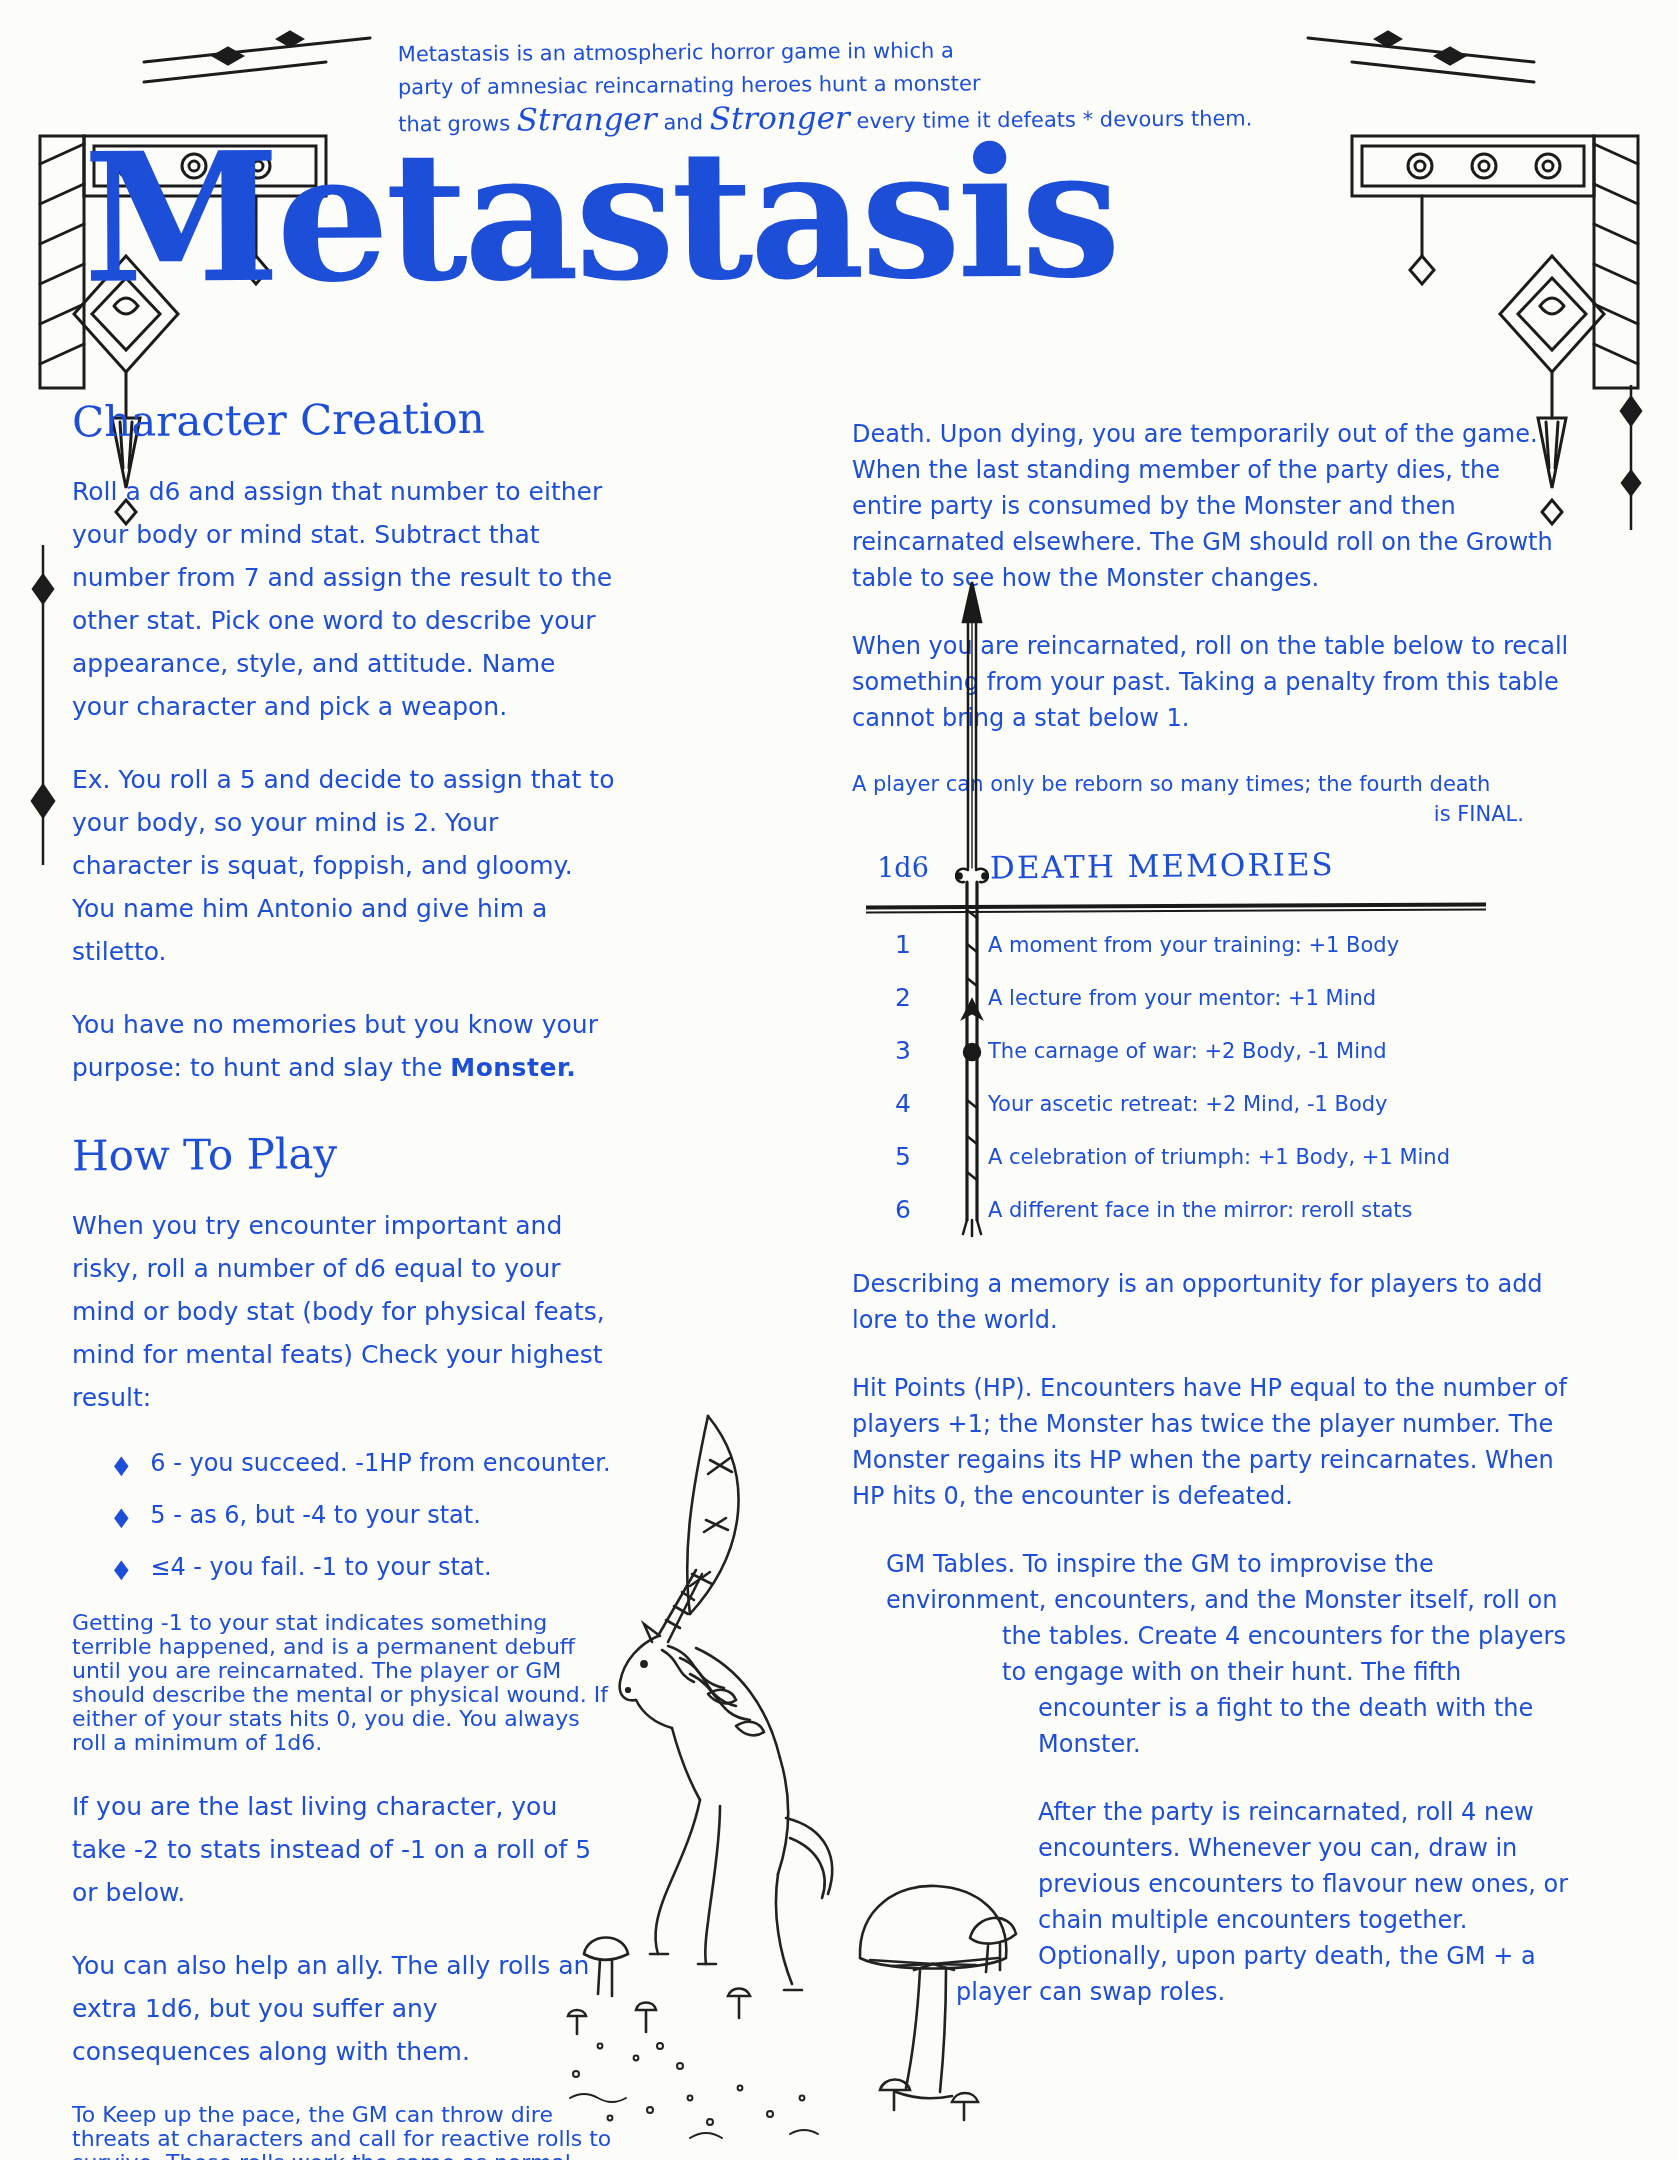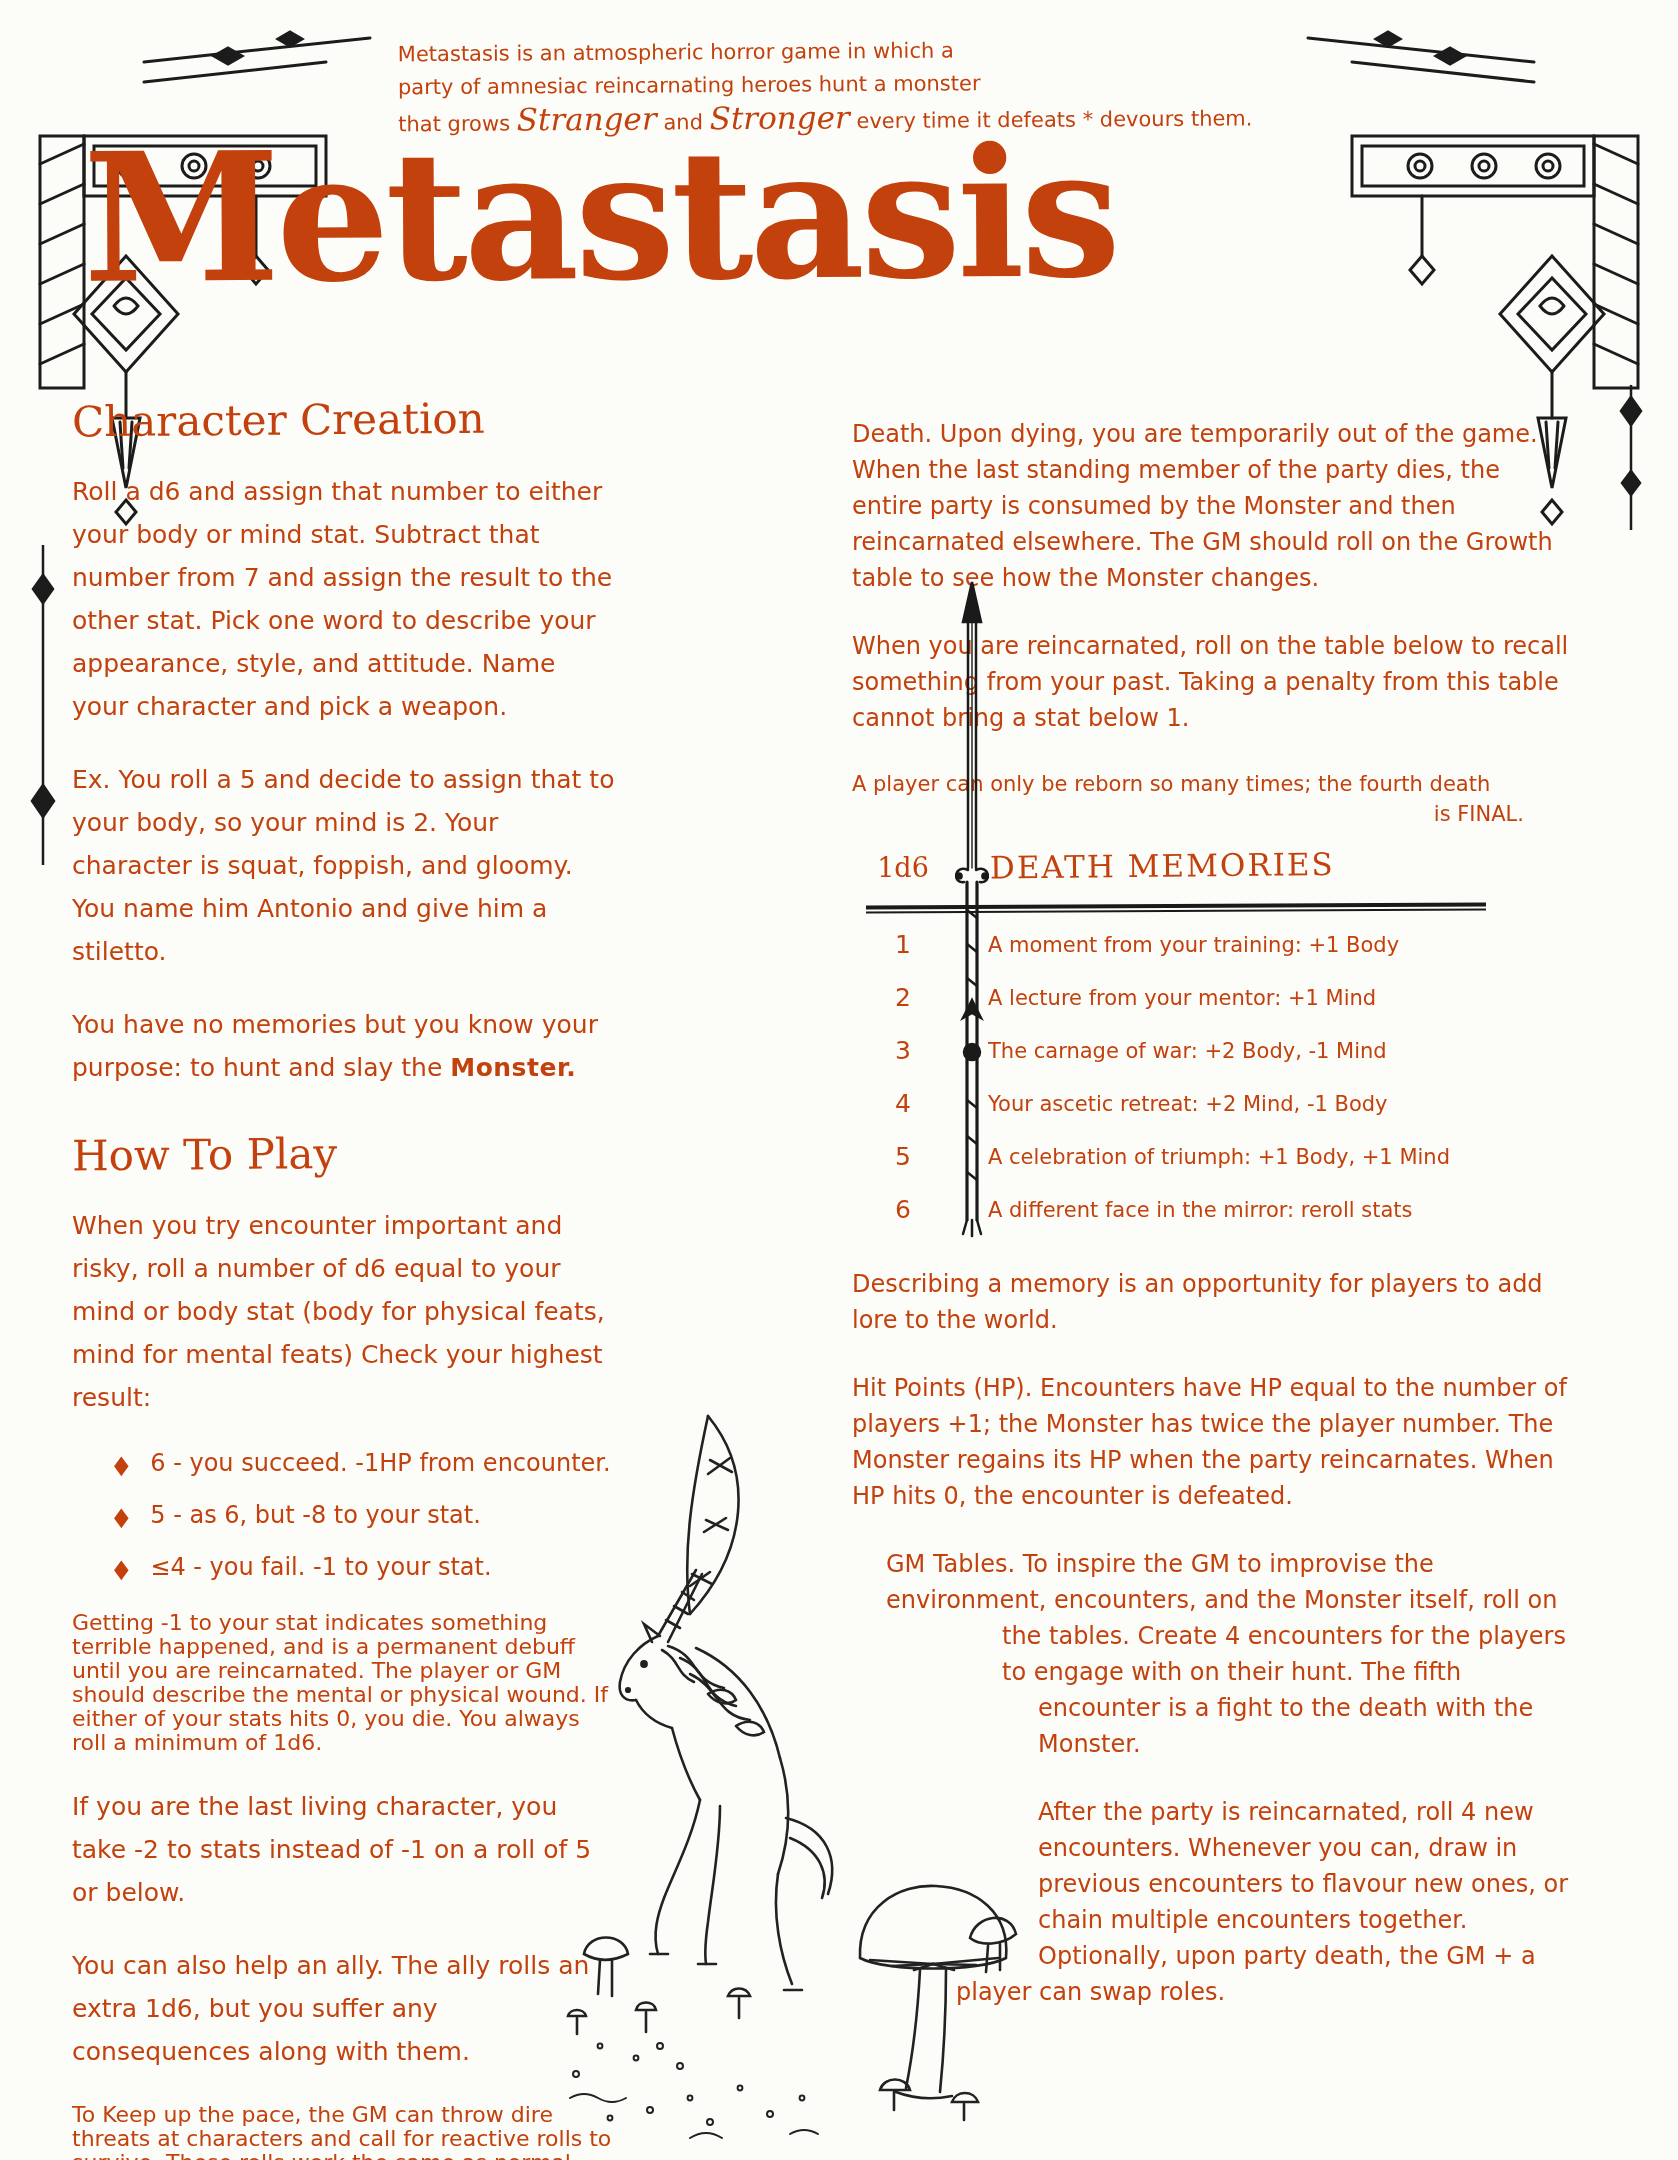--- a/index.html
+++ b/index.html
@@ -1,18 +1,18 @@
 <!DOCTYPE html>
 <html><head>
 <meta charset="utf-8">
 <style>
   html,body { margin:0; padding:0; background:#e8e8e6; }
   .page {
     position:relative; width:1678px; height:2160px; margin:0 auto;
-    background:#fcfcf9; color:#c2410c; overflow:hidden;
+    background:#fcfcf9; color:#1d4ed8; overflow:hidden;
     font-family:"DejaVu Sans", sans-serif;
   }
   .page * { box-sizing:border-box; }
 
   
   .intro {
     position:absolute; left:398px; top:36px; width:660px;
     font-size:21px; line-height:33px; white-space:nowrap;
     transform:rotate(-0.4deg);
   }
@@ -185,21 +185,21 @@
 
     <h2 class="h2-spaced">How To Play</h2>
     <p>When you try encounter important and risky, roll a number of d6 equal to your mind or body stat (body for physical feats, mind for mental feats) Check your highest result:</p>
     <ul class="dice-results">
       <li>
         <span class="diamond">◆</span>
         <span>6 - you succeed. -1HP from encounter.</span>
       </li>
       <li>
         <span class="diamond">◆</span>
-        <span>5 - as 6, but -8 to your stat.</span>
+        <span>5 - as 6, but -4 to your stat.</span>
       </li>
       <li>
         <span class="diamond">◆</span>
         <span>≤4 - you fail. -1 to your stat.</span>
       </li>
     </ul>
     <p class="small">Getting -1 to your stat indicates something terrible happened, and is a permanent debuff until you are reincarnated. The player or GM should describe the mental or physical wound. If either of your stats hits 0, you die. You always roll a minimum of 1d6.</p>
     <p>If you are the last living character, you take -2 to stats instead of -1 on a roll of 5 or below.</p>
     <p>You can also help an ally. The ally rolls an extra 1d6, but you suffer any consequences along with them.</p>
     <p class="small">To Keep up the pace, the GM can throw dire threats at characters and call for reactive rolls to survive. These rolls work the same as normal rolls.</p>

